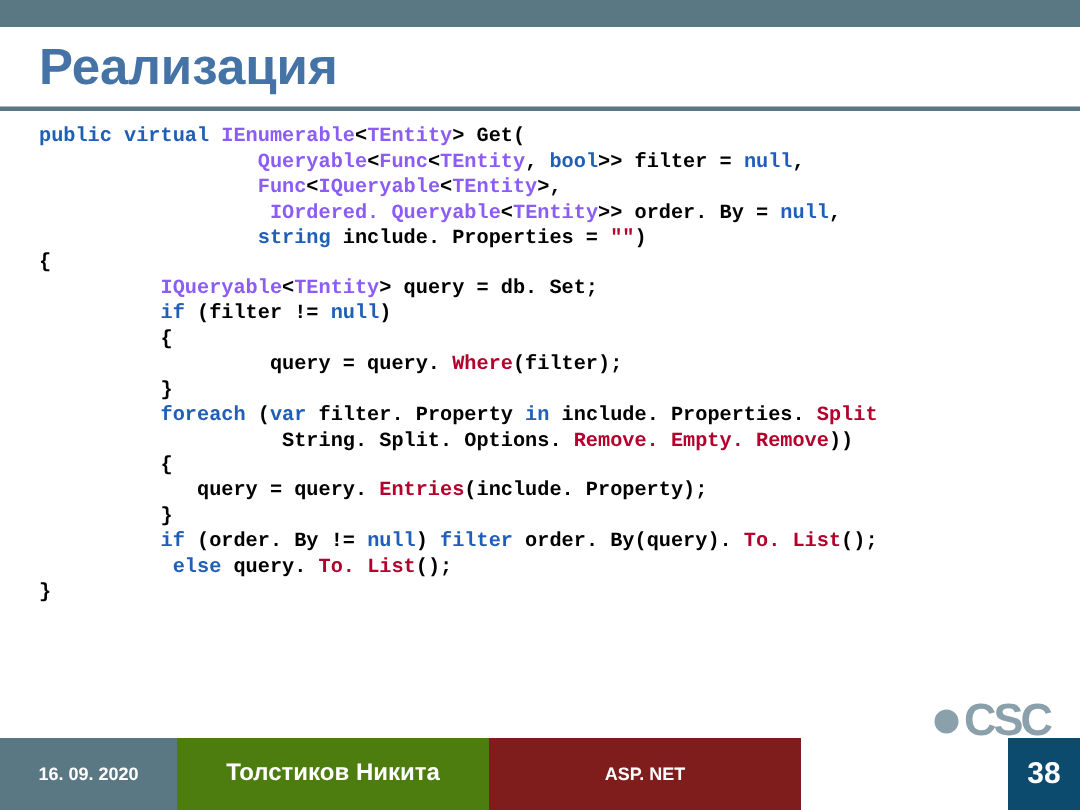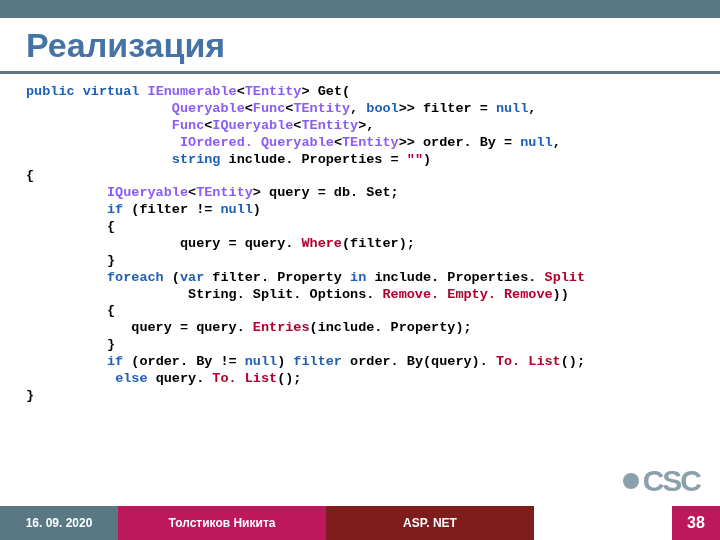--- a/index.html
+++ b/index.html
@@ -4,26 +4,26 @@
 <style>
   html,body{margin:0;padding:0;width:720px;height:540px;font-family:Verdana,Arial,sans-serif;background:#fff;overflow:hidden}
   .slide{position:relative;width:720px;height:540px}
   .topbar{height:18px;background:#5a7884}
   .title{font-family:Arial,sans-serif;font-weight:bold;font-size:34px;color:#4573a6;margin:8px 0 0 26px}
   .rule{height:3px;background:#5a7884;margin-top:6px}
   .code{font-family:"Courier New",monospace;font-size:13.5px;font-weight:bold;color:#000;white-space:pre;line-height:1.25;margin:10px 0 0 26px}
   .kw{color:#1f5fb8}
   .tp{color:#8b5cf6}
   .mth{color:#b3002d}
-  .footer{position:absolute;left:0;right:0;bottom:0;height:34px;display:flex;align-items:stretch;font-weight:bold;color:#fff}
+  .footer{position:absolute;left:0;right:0;bottom:0;height:48px;display:flex;align-items:stretch;font-weight:bold;color:#fff}
   .f-date{flex:0 0 118px;background:#5a7884;display:flex;align-items:center;justify-content:center;font-size:12px}
-  .f-author{flex:0 0 208px;background:#be185d;display:flex;align-items:center;justify-content:center;font-size:12px}
+  .f-author{flex:0 0 208px;background:#4d7c0f;display:flex;align-items:center;justify-content:center;font-size:16px}
   .f-sub{flex:0 0 208px;background:#7f1d1d;display:flex;align-items:center;justify-content:center;font-size:12px}
   .f-spacer{flex:1;background:#fff}
-  .f-num{flex:0 0 48px;background:#be185d;display:flex;align-items:center;justify-content:center;font-size:16px}
+  .f-num{flex:0 0 48px;background:#0c4a6e;display:flex;align-items:center;justify-content:center;font-size:20px}
   .logo{position:absolute;right:20px;bottom:42px;font-family:Arial,sans-serif;font-weight:bold;color:#8aa0aa;letter-spacing:-2px;font-size:30px;display:flex;align-items:center}
   .logo .dot{width:16px;height:16px;background:#8aa0aa;border-radius:50%;margin-right:4px}
 </style>
 </head>
 <body>
 
 <div class="slide">
   <div class="topbar"></div>
   <div class="title">Реализация</div>
   <div class="rule"></div>

